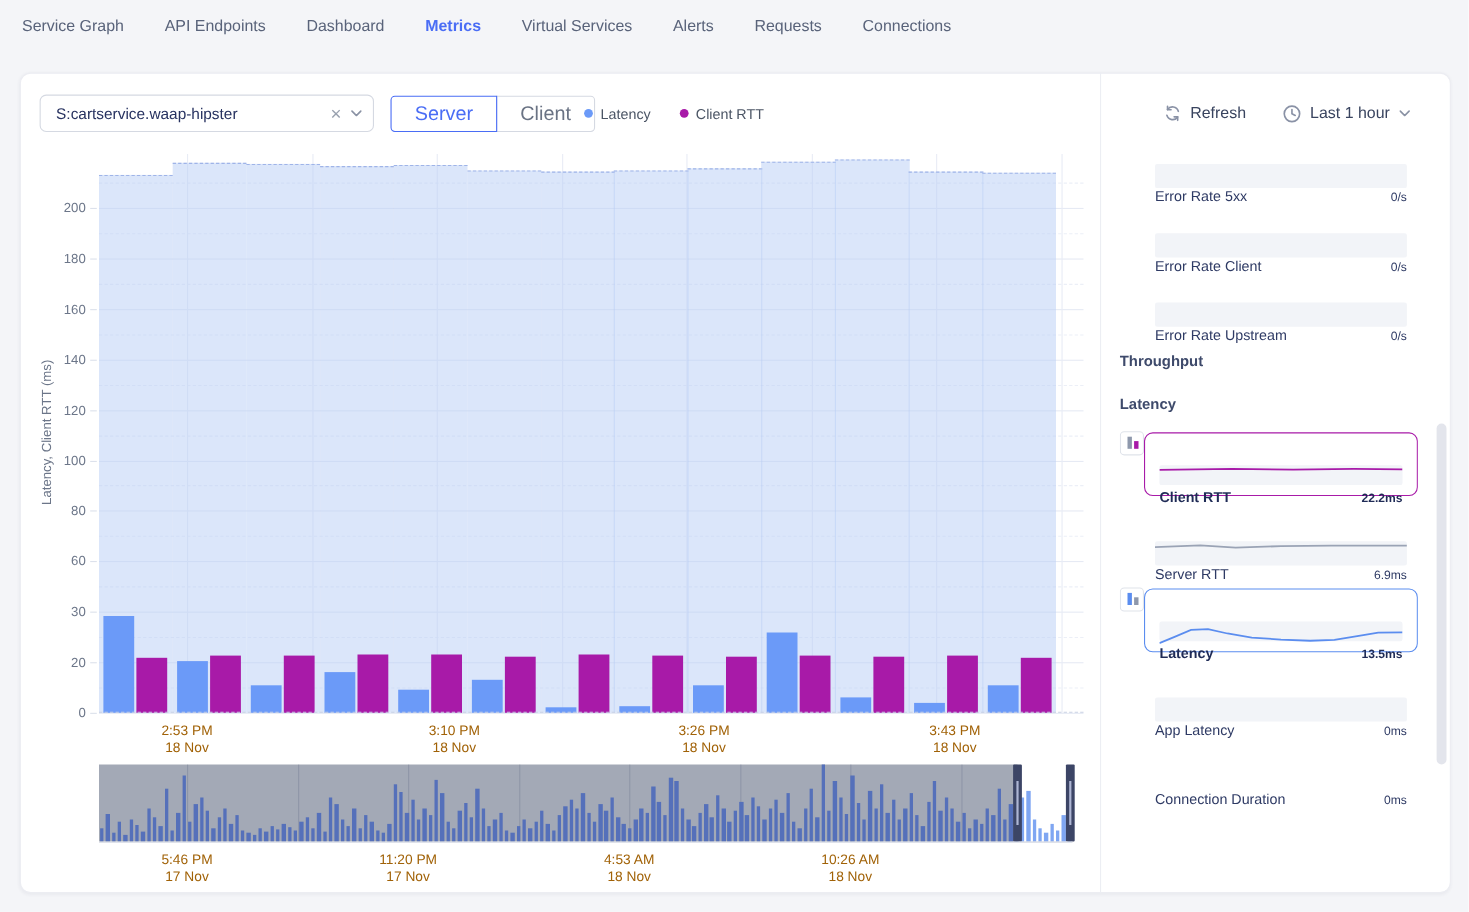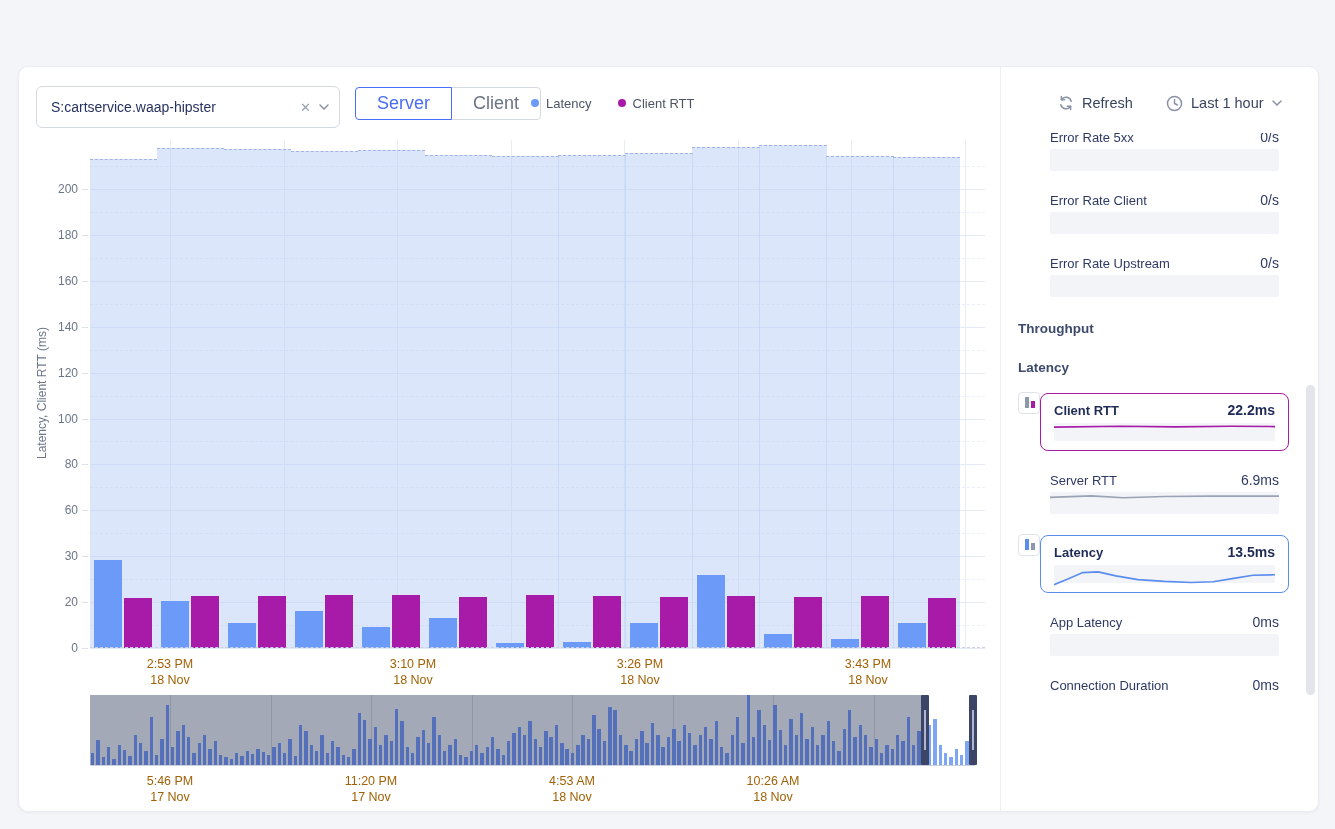--- a/index.html
+++ b/index.html
@@ -13,21 +13,21 @@
   .nav-item { position:relative; height:48px; display:flex; align-items:center;
               font-size:14.5px; color:#59637A; cursor:pointer; white-space:nowrap; }
   .nav-item.active { color:#4A6DF5; font-weight:700; }
 
   
   .panel { position:absolute; left:18px; top:66px; width:1301px; height:746px;
            background:#fff; border:1px solid #ECEDF2; border-radius:10px;
            box-shadow:0 1px 3px rgba(30,40,80,0.05); }
 
   
-  .svc-select { position:absolute; left:36px; top:86px; width:304px; height:42px;
+  .svc-select { position:absolute; left:36px; top:86px; width:304px; height:34px;
                 border:1px solid #D5D9E2; border-radius:6px; background:#fff;
                 display:flex; align-items:center; padding:0 10px 0 14px; cursor:pointer; }
   .svc-select .val { flex:1; font-size:14px; color:#273260; }
   .icon-x { color:#99A1AF; font-size:13px; padding:0 8px; cursor:pointer; }
   .chev { width:10px; height:6px; display:inline-block; }
   .chev svg { display:block; }
 
   .mode-toggle { position:absolute; left:355px; top:87px; display:flex; }
   .mode-btn { height:33px; padding:0 21px; background:#fff; font-size:18px;
               display:flex; align-items:center; cursor:pointer; }
@@ -71,21 +71,21 @@
   .brush-baseline { position:absolute; left:90px; top:765px; width:885px; height:0; border-top:1px solid #CBD0DC; }
 
   
   .side-divider { position:absolute; left:1000px; top:66px; width:0; height:746px; border-left:1px solid #ECEEF3; }
   .sidebar { position:absolute; left:1018px; top:133px; width:271px; height:679px; overflow:hidden; }
   .side-header { font-size:13.5px; font-weight:700; color:#3E4A6B; margin:24px 0 18px 0; }
   .side-row { position:relative; margin-bottom:21px; }
   .side-row .inner { padding-left:32px; width:261px; }
   .metric-top { display:flex; justify-content:space-between; align-items:baseline; height:17px; margin-bottom:3px; }
   .metric-label { font-size:13px; color:#2E3A64; }
-  .metric-value { font-size:14px; color:#2E3A64; }
+  .metric-value { font-size:11px; color:#2E3A64;margin-top:45px; }
   .spark-box { position:relative; height:22px; background:#F2F4F8; border-radius:2px; overflow:visible; }
   .spark-box svg { position:absolute; left:0; top:-1px; width:100%; height:22px; display:block; }
 
   .side-card { margin-left:22px; width:249px; background:#fff; border-radius:8px;
                padding:8px 13px 9px 13px; cursor:pointer; }
   .side-card .metric-top { margin-bottom:4px; }
   .side-card .metric-label, .side-card .metric-value { font-weight:700; color:#1F2B56; }
   .side-card .spark-box { height:18px; }
   .icon-btn { position:absolute; left:0; top:-1px; width:22px; height:22px; background:#fff;
               border:1px solid #DFE3EA; border-radius:4px; cursor:pointer; }
@@ -93,20 +93,30 @@
   .icon-btn .b2 { position:absolute; left:12px; bottom:5px; width:4px; }
 
   .scroll-thumb { position:absolute; left:1306px; top:385px; width:9px; height:310px;
                   background:#E3E5EC; border-radius:5px; cursor:grab; }
 </style>
 </head>
 <body>
 
 <div id="app">
 
+  <div class="topnav" id="topnav">
+      <div class="nav-item">Service Graph</div>
+      <div class="nav-item">API Endpoints</div>
+      <div class="nav-item">Dashboard</div>
+      <div class="nav-item active">Metrics</div>
+      <div class="nav-item">Virtual Services</div>
+      <div class="nav-item">Alerts</div>
+      <div class="nav-item">Requests</div>
+      <div class="nav-item">Connections</div>
+    </div>
 
   <div class="panel"></div>
 
   <div class="svc-select">
     <span class="val">S:cartservice.waap-hipster</span>
     <span class="icon-x">✕</span>
     <span class="chev">
       <svg width="10" height="6" viewBox="0 0 10 6">
           <polyline points="1,1 5,5 9,1" fill="none" stroke="#8A92A4" stroke-width="1.5" stroke-linecap="round"></polyline>
         </svg>

